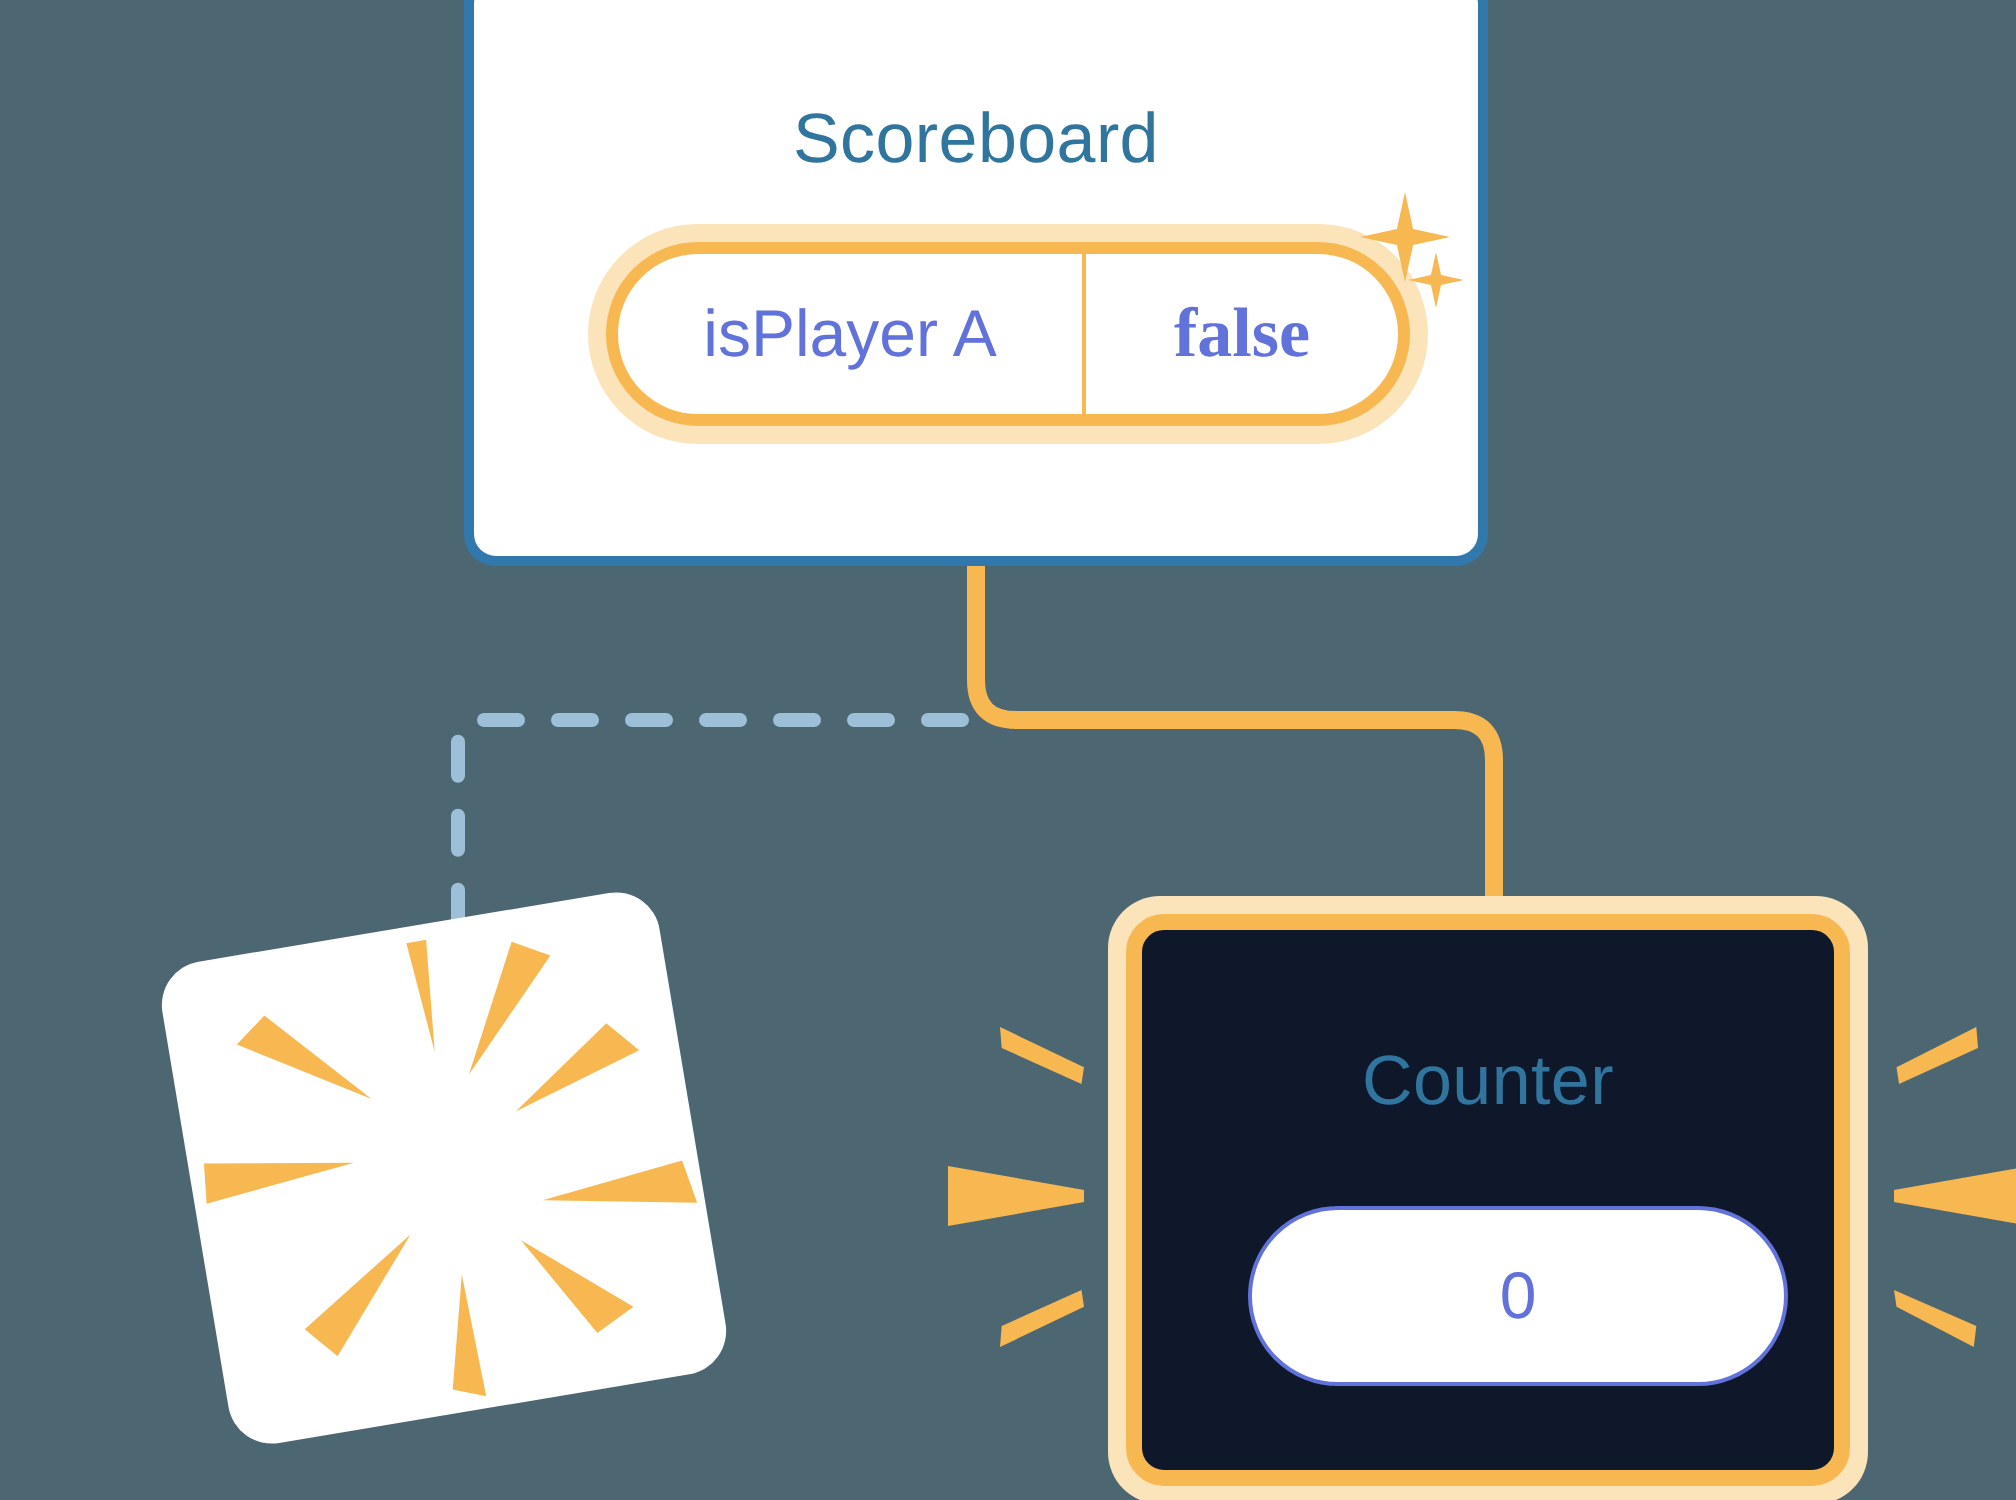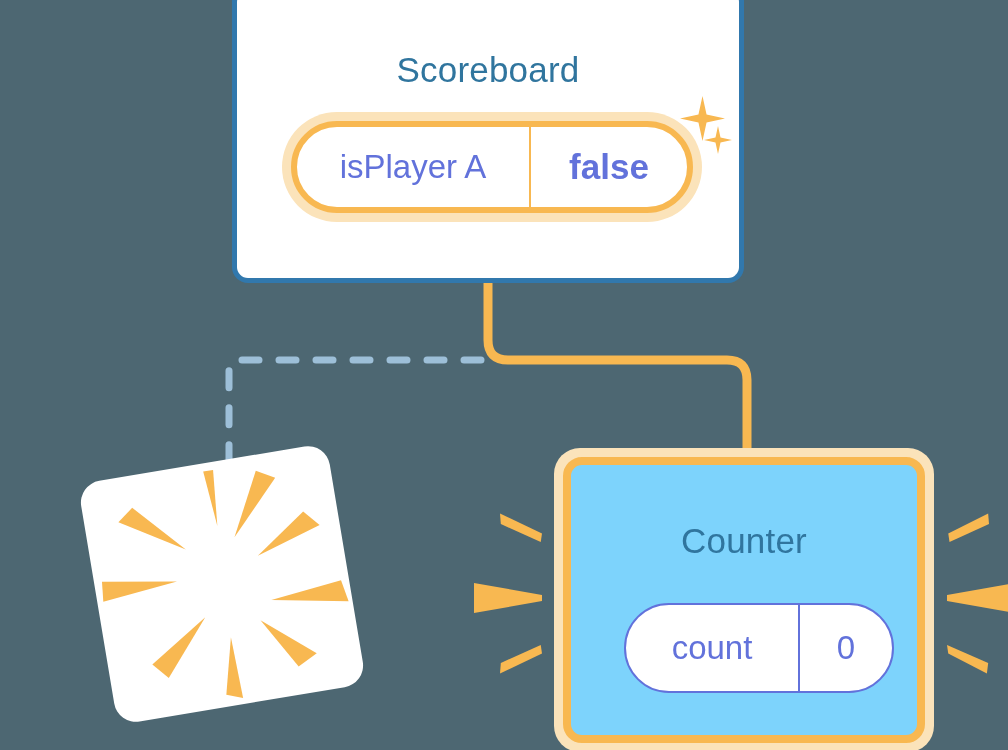--- a/index.html
+++ b/index.html
@@ -68,21 +68,21 @@
     font-size: 35px;
     font-weight: 400;
     letter-spacing: 0.2px;
     white-space: nowrap;
   }
   #scoreboard-title { top: 50px; }
 
   
   #scoreboard-capsule {
     position: absolute;
-    left: 45px;
+    left: 57px;
     top: 112px;
     width: 420px;
     height: 110px;
     border-radius: 56px;
     background: #fbe3ba;
     box-sizing: border-box;
     padding: 9px;
   }
   #scoreboard-capsule-inner {
     width: 100%;
@@ -106,20 +106,21 @@
     border-right: 2px solid #f8b851;
     color: #6272db;
     font-size: 33px;
     font-weight: 400;
   }
   #scoreboard-capsule-inner .cap-val {
     flex: 1 1 auto;
     color: #6272db;
     font-size: 35px;
     font-weight: 700;
+    font-family: Liberation Serif, serif;
   }
 
   
   .sparkle {
     position: absolute;
     background: #f8b851;
   }
   #sparkle-large {
     left: 680px;
     top: 96px;
@@ -145,21 +146,21 @@
     border-radius: 26px;
     background: #fbe3ba;
     box-sizing: border-box;
     padding: 9px;
   }
   #counter-box-inner {
     width: 100%;
     height: 100%;
     border-radius: 19px;
     border: 8px solid #f8b851;
-    background: #7dd3fc;
+    background: #0f172a;
     box-sizing: border-box;
     position: relative;
   }
   #counter-title { top: 56px; }
 
   #counter-capsule {
     position: absolute;
     left: 53px;
     top: 138px;
     width: 270px;
@@ -280,19 +281,18 @@
   <div id="ray-l-bot" class="ray"></div>
   <div id="ray-r-top" class="ray"></div>
   <div id="ray-r-mid" class="ray"></div>
   <div id="ray-r-bot" class="ray"></div>
 
   <div id="counter-box">
     <div id="counter-box-inner">
       <div id="counter-title" class="comp-title">Counter</div>
 
       <div id="counter-capsule">
-        <div class="cap-key">count</div>
         <div class="cap-val">0</div>
       </div>
     </div>
   </div>
 
 </div>
 
 </body></html>

